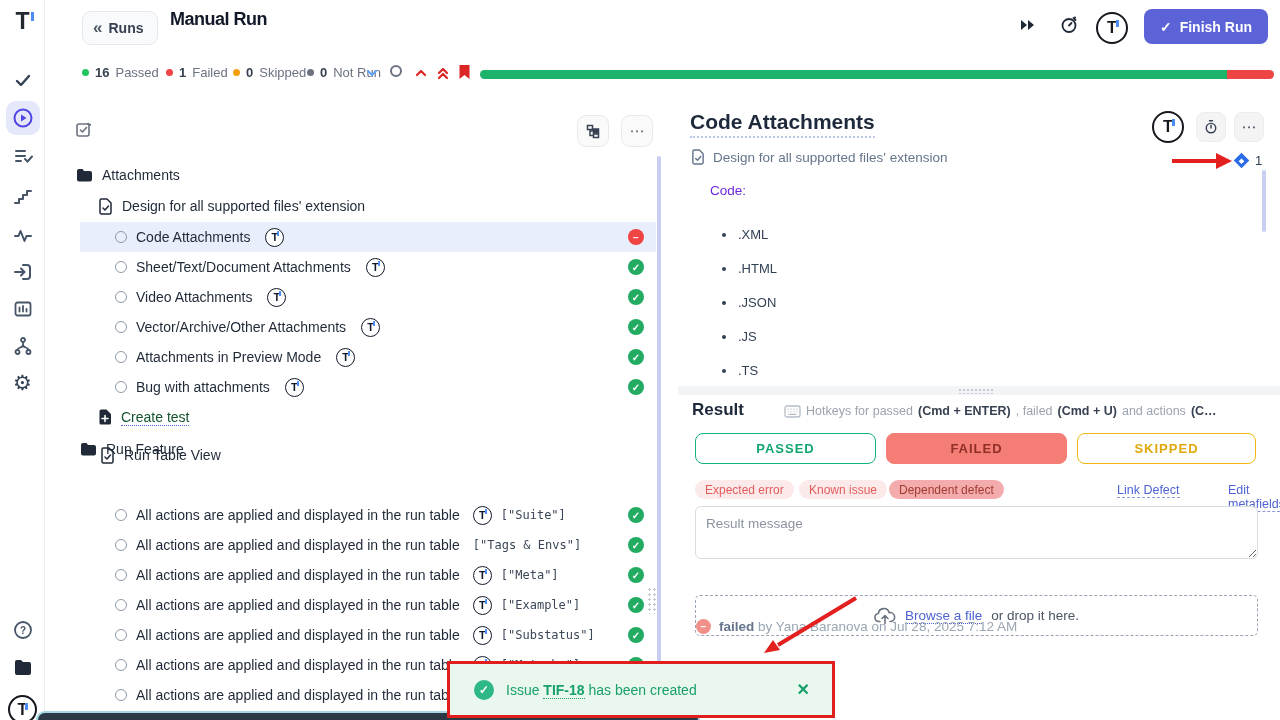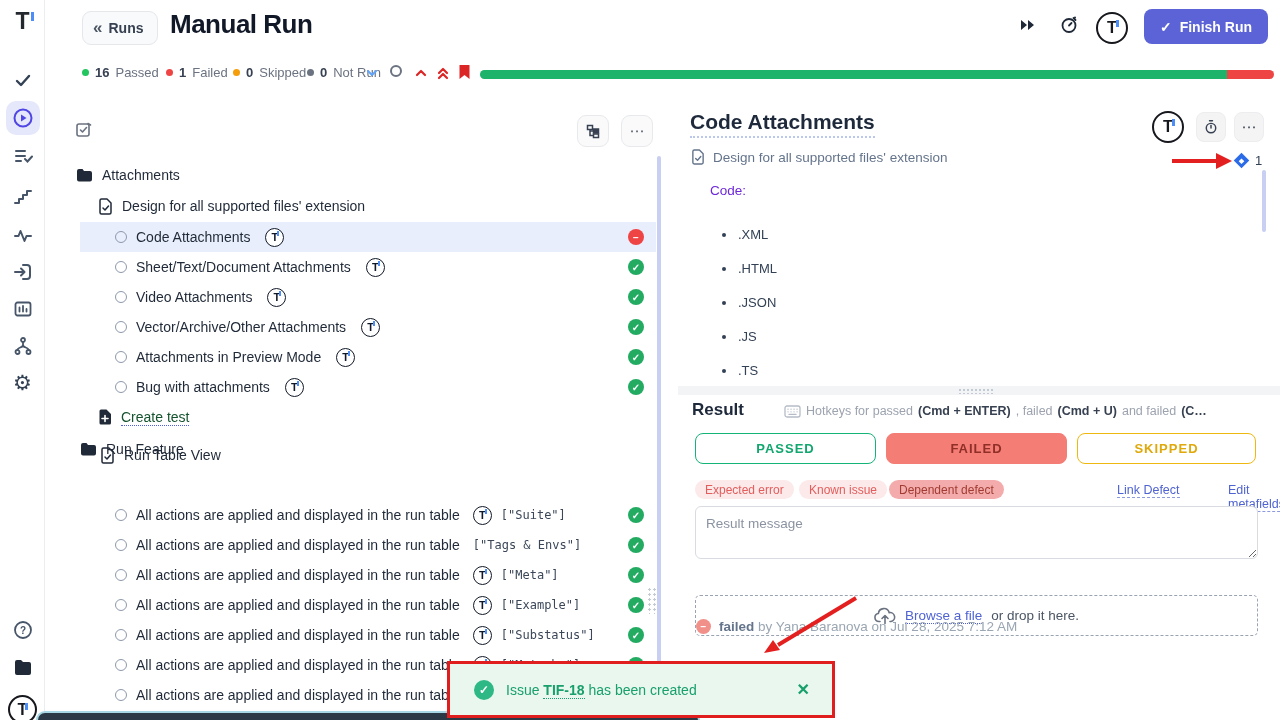--- a/index.html
+++ b/index.html
@@ -9,21 +9,21 @@
 
   
   #rail { position:absolute; left:0; top:0; width:45px; height:720px; background:#fff; border-right:1px solid #ebedf0; z-index:30; }
   .rail-ic { position:absolute; left:0; width:45px; display:flex; justify-content:center; }
   .rail-sel { position:absolute; left:6px; width:34px; height:34px; background:#e5e7fa; border-radius:10px; }
 
   
   #hdr { position:absolute; left:45px; top:0; right:0; height:56px; background:#fff; }
   #backbtn { position:absolute; left:37px; top:11px; height:34px; padding:0 14px 0 10px; background:#f9fafb; border:1px solid #e5e7eb; border-radius:9px; display:flex; align-items:center; gap:6px; font-size:14px; font-weight:600; color:#374151; cursor:pointer; }
   #backbtn .chev { font-size:17px; color:#4b5563; }
-  #ttl { position:absolute; left:125px; top:9px; font-size:26px; font-weight:800; letter-spacing:-0.5px; color:#111827; }
+  #ttl { position:absolute; left:125px; top:9px; font-size:18px; font-weight:800; letter-spacing:-0.5px; color:#111827; }
   #sub { position:absolute; left:300px; top:23px; font-size:13.5px; color:#6b7280; }
   #sub b { color:#111827; }
   .hic { position:absolute; top:14px; }
   #finish { position:absolute; right:12px; top:9px; height:35px; padding:0 16px; background:#5b63d6; border:none; border-radius:8px; color:#fff; font-size:14px; font-weight:600; display:flex; align-items:center; gap:8px; cursor:pointer; }
   .tlogo { width:32px; height:32px; border-radius:50%; border:2.5px solid #16181d; background:#fff; display:flex; align-items:center; justify-content:center; font-weight:800; font-size:16px; color:#16181d; position:relative; }
   .tlogo::after { content:""; position:absolute; top:6px; right:7px; width:3px; height:7px; background:#4c8df6; }
 
   
   #stat { position:absolute; left:45px; top:56px; right:0; height:36px; background:#fff; }
   .scount { position:absolute; top:9px; display:flex; align-items:center; gap:6px; font-size:13px; }
@@ -478,21 +478,21 @@
   <svg width="17" height="13" viewBox="0 0 17 13" style="flex:none">
       <g stroke="#b6bcc6" stroke-width="1.3" fill="none">
         <rect x="1" y="1" width="15" height="11" rx="2"></rect>
         <path d="M4 4.2h.1M7 4.2h.1M10 4.2h.1M13 4.2h.1M4 6.8h.1M7 6.8h.1M10 6.8h.1M13 6.8h.1M5 9.4h7" stroke-linecap="round"></path>
       </g>
     </svg>
   <span>Hotkeys for passed </span>
     <b>(Cmd + ENTER)</b>
     <span> , failed </span>
     <b>(Cmd + U)</b>
-    <span> and failed </span>
+    <span> and actions </span>
     <b>(C…</b>
 </div>
 
 <button class="stbtn" id="btn-pass">PASSED</button>
 <button class="stbtn" id="btn-fail">FAILED</button>
 <button class="stbtn" id="btn-skip">SKIPPED</button>
 
 <span class="pill" style="left:695px">Expected error</span>
 <span class="pill" style="left:799px">Known issue</span>
 <span class="pill" id="pill3" style="left:889px">Dependent defect</span>

